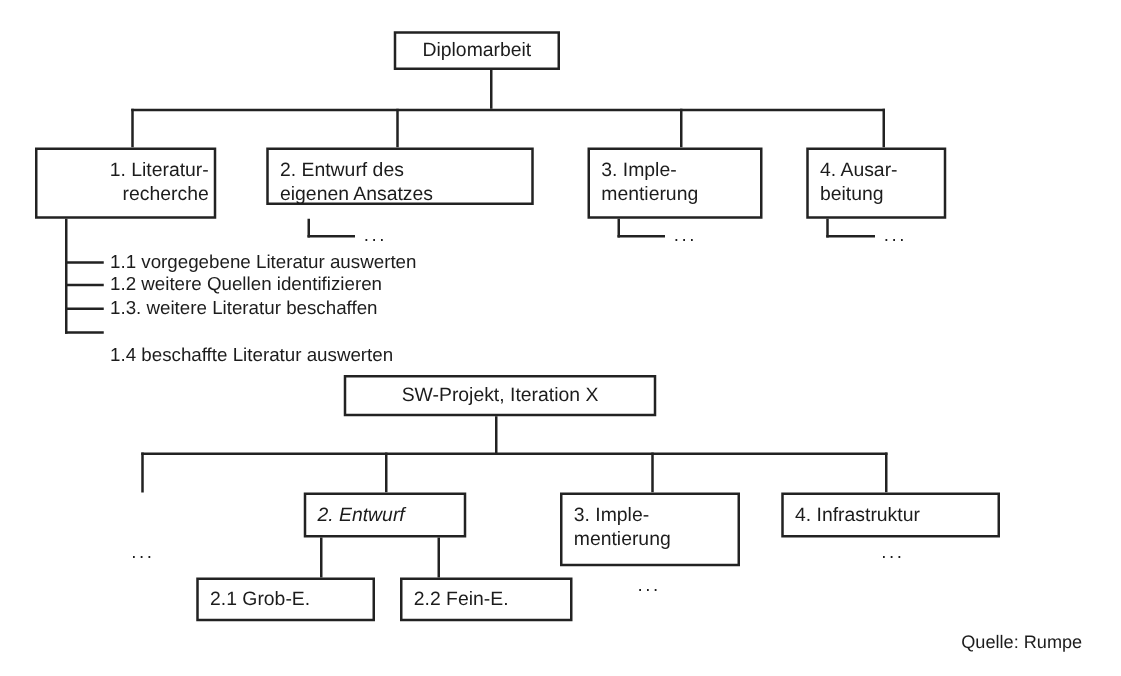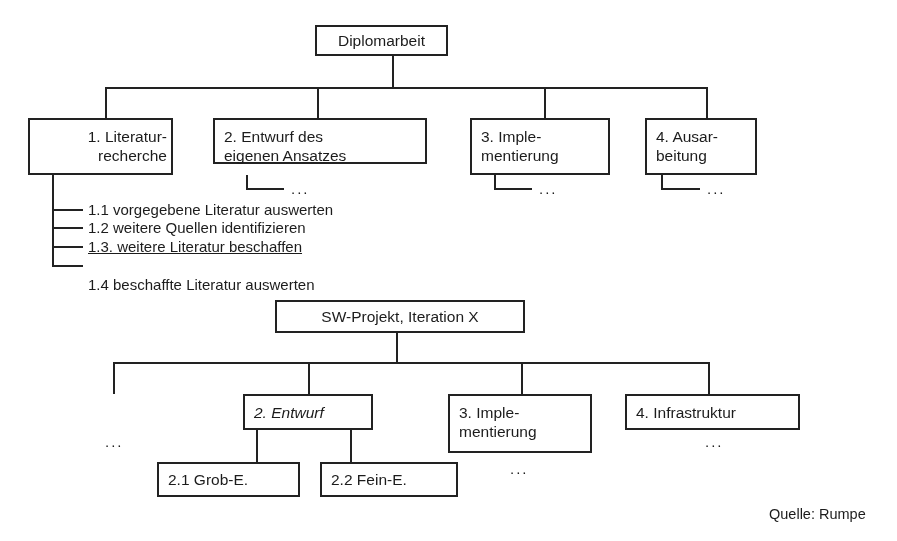--- a/index.html
+++ b/index.html
@@ -112,21 +112,21 @@
   <div class="dots" style="left:707px; top:181px;">...</div>
 
   <div class="vline" style="left:52px; top:175px; height:92px;"></div>
   <div class="hline" style="left:52px; top:209px; width:31px;"></div>
   <div class="hline" style="left:52px; top:227px; width:31px;"></div>
   <div class="hline" style="left:52px; top:246px; width:31px;"></div>
   <div class="hline" style="left:52px; top:265px; width:31px;"></div>
 
   <div class="list-item" style="left:88px; top:201px;">1.1 vorgegebene Literatur auswerten</div>
   <div class="list-item" style="left:88px; top:219px;">1.2 weitere Quellen identifizieren</div>
-  <div class="list-item" style="left:88px; top:238px;text-decoration:underline;">1.3. weitere Literatur beschaffen</div>
+  <div class="list-item" style="left:88px; top:238px;">1.3. weitere Literatur beschaffen</div>
   <div class="list-item" style="left:88px; top:257px;margin-top:19px;">1.4 beschaffte Literatur auswerten</div>
 
   <div class="box center" style="left:275px; top:300px; width:250px; height:33px;">
     <span>SW-Projekt, Iteration X</span>
   </div>
 
   <div class="vline" style="left:396px; top:333px; height:30px;"></div>
   <div class="hline" style="left:113px; top:362px; width:597px;"></div>
   <div class="vline" style="left:113px; top:362px; height:32px;"></div>
   <div class="vline" style="left:308px; top:362px; height:32px;"></div>

